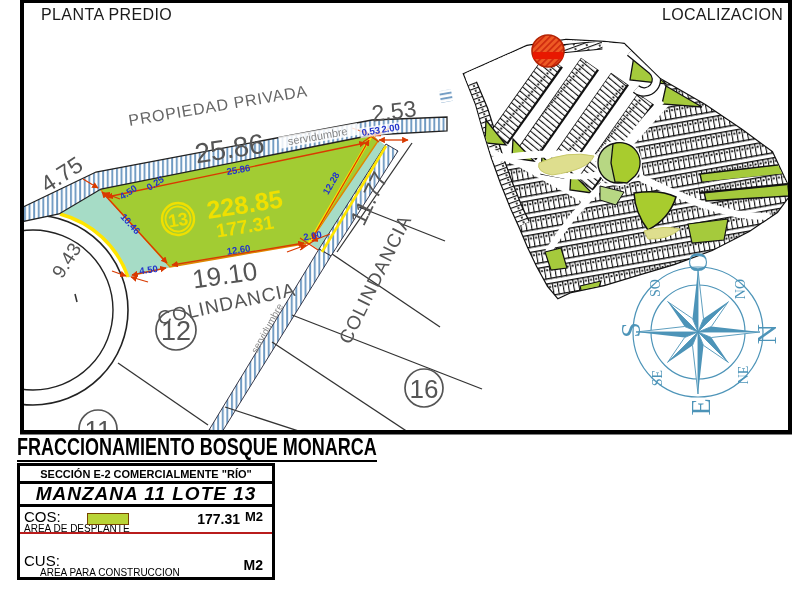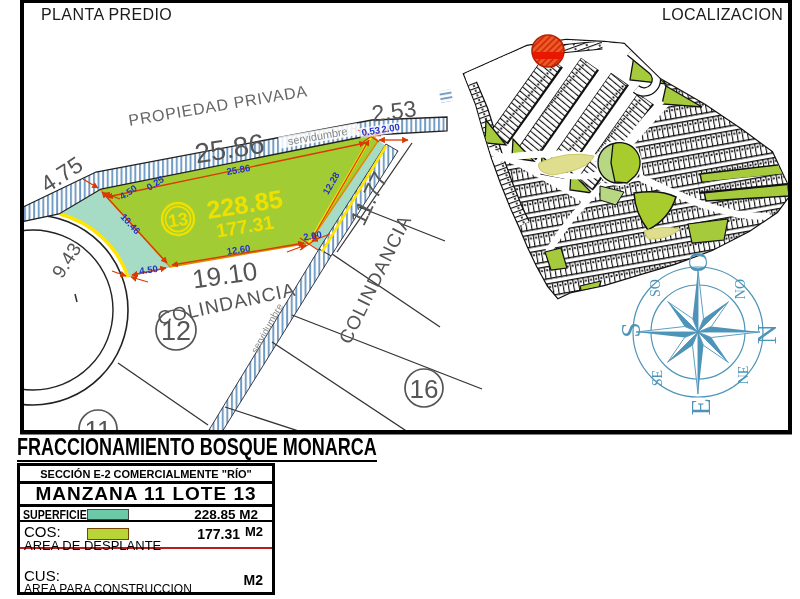--- a/index.html
+++ b/index.html
@@ -285,34 +285,29 @@
   </g>
 </g>
 </svg>
 
 <div class="abs" style="left:17px;top:436px;font-size:24px;line-height:22px;font-weight:bold;color:#000;transform:scaleX(0.75);transform-origin:0 0;border-bottom:2px solid #000;padding-bottom:2px;white-space:nowrap;">FRACCIONAMIENTO BOSQUE MONARCA</div>
 
 <div id="tableblock" class="abs" style="left:17px;top:463px;width:252px;border:3px solid #000;">
 
   <div style="border-bottom:3px solid #000;height:13px;text-align:center;font-size:11px;font-weight:bold;padding-top:2px;letter-spacing:0;">SECCIÓN E-2 COMERCIALMENTE "RÍO"</div>
 
-  <div style="border-bottom:3px solid #000;height:20px;text-align:center;font-size:19px;font-weight:bold;letter-spacing:1px;line-height:20px;">MANZANA 11 LOTE 13</div>
-
-  <div style="border-bottom:2px solid #000;height:13px;position:relative;">
-    <span style="position:absolute;left:3px;top:1px;font-size:12.5px;font-weight:bold;transform:scaleX(0.85);transform-origin:0 0;">SUPERFICIE</span>
-    <span style="position:absolute;left:67px;top:2px;width:40px;height:9px;background:#6cc9a8;border:1.5px solid #444;"></span>
-    <span style="position:absolute;right:14px;top:0px;font-size:13.5px;font-weight:bold;">228.85 M2</span>
-  </div>
+  <div style="border-bottom:3px solid #000;height:20px;text-align:center;font-size:19px;font-weight:bold;letter-spacing:1px;line-height:20px;font-style:italic;">MANZANA 11 LOTE 13</div>
+
 
   <div style="border-bottom:2px solid #b91c1c;height:25px;position:relative;">
     <span style="position:absolute;left:4px;top:1px;font-size:15px;">COS:</span>
-    <span style="position:absolute;left:4px;top:16px;font-size:13px;">AREA DE DESPLANTE</span>
+    <span style="position:absolute;left:4px;top:16px;font-size:10px;">AREA DE DESPLANTE</span>
     <span style="position:absolute;left:67px;top:6px;width:40px;height:10px;background:#b9d437;border:1.5px solid #774400;"></span>
     <span style="position:absolute;right:32px;top:4px;font-size:14px;font-weight:bold;">177.31</span>
     <span style="position:absolute;right:9px;top:2px;font-size:13px;font-weight:bold;">M2</span>
   </div>
 
   <div style="height:27px;position:relative;margin-top:16px;">
     <span style="position:absolute;left:4px;top:2px;font-size:15px;">CUS:</span>
-    <span style="position:absolute;left:4px;top:17px;font-size:12px;">AREA PARA CONSTRUCCION</span>
+    <span style="position:absolute;left:20px;top:17px;font-size:10px;">AREA PARA CONSTRUCCION</span>
     <span style="position:absolute;right:9px;top:7px;font-size:14px;font-weight:bold;">M2</span>
   </div>
 </div>
 
 </body></html>

